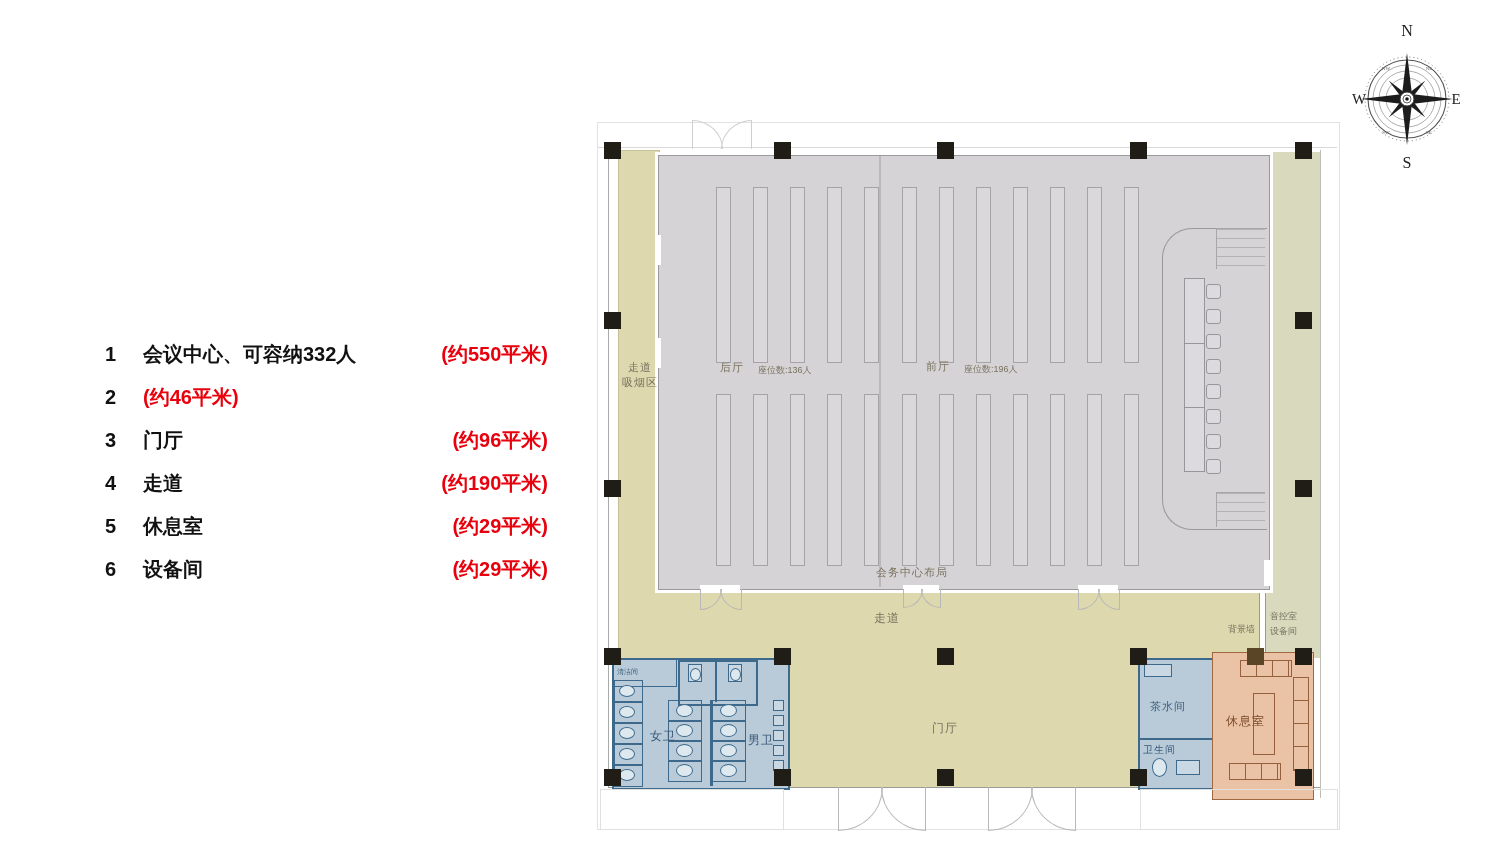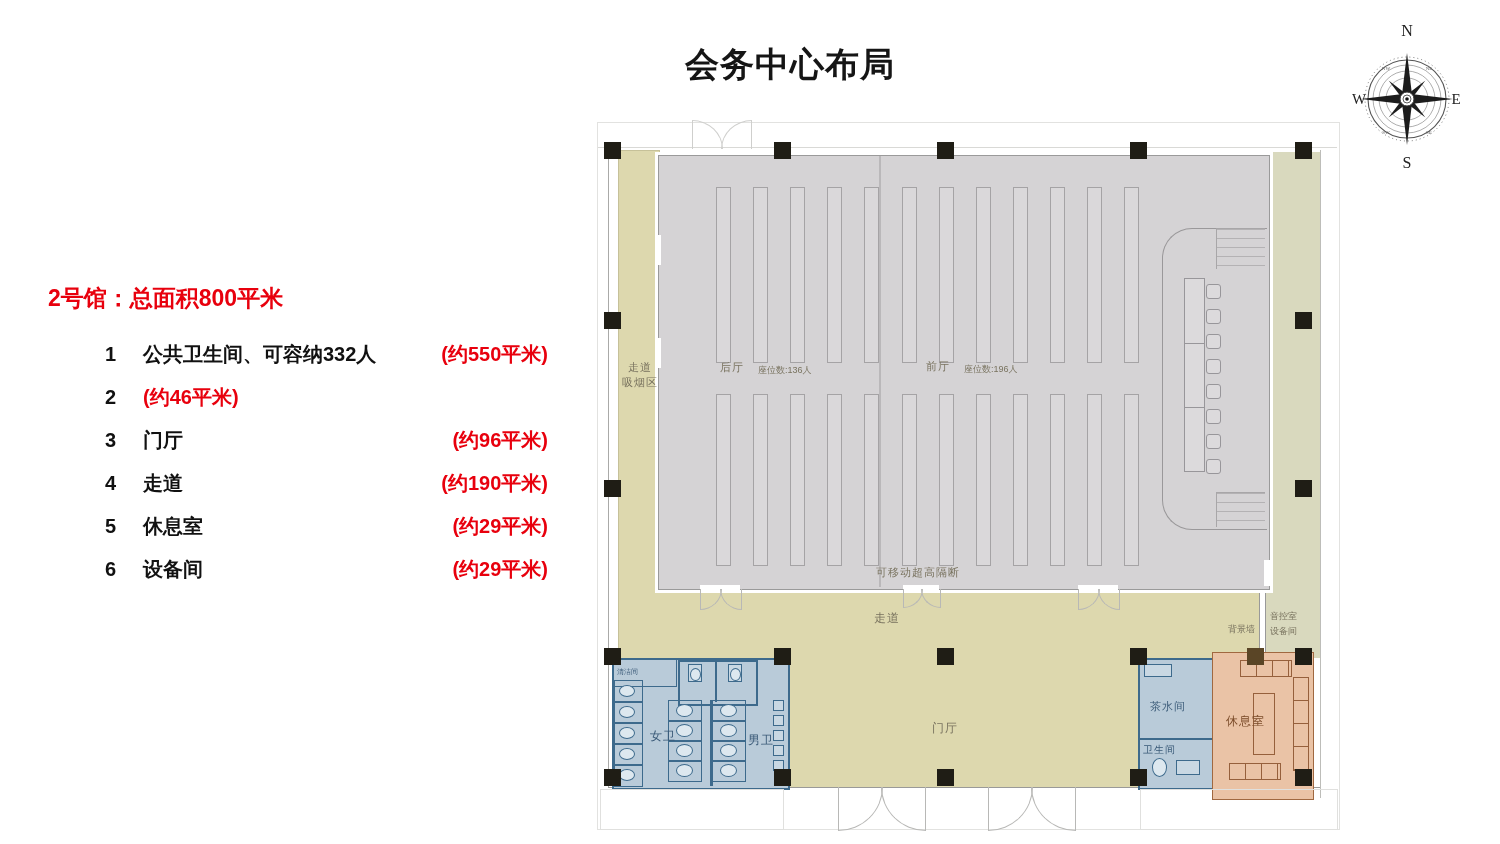--- a/index.html
+++ b/index.html
@@ -69,21 +69,20 @@
   .plabel{position:absolute;color:#79735f;white-space:nowrap;letter-spacing:1px;}
   .plabel.blue{color:#3a5a78;}
   .plabel.brown{color:#7a4a28;}
   .seats{font-size:9px;letter-spacing:0;}
 </style>
 </head>
 <body>
 
 <div class="page">
 
-  <div class="title">会务中心布局</div>
 
   <svg class="abs" style="left:1350px;top:18px;" width="115" height="152" viewBox="0 0 115 152">
     <g font-family="'Liberation Serif','DejaVu Serif',serif" fill="#222">
       <text x="57" y="18" font-size="16" text-anchor="middle" id="cmp-n">N</text>
       <text x="57" y="150" font-size="16" text-anchor="middle" id="cmp-s">S</text>
       <text x="9" y="86" font-size="15" text-anchor="middle" id="cmp-w">W</text>
       <text x="106" y="86" font-size="15" text-anchor="middle" id="cmp-e">E</text>
       <text x="36" y="52" font-size="5" fill="#666" text-anchor="middle" id="cmp-nw">NW</text>
       <text x="79" y="52" font-size="5" fill="#666" text-anchor="middle" id="cmp-ne">NE</text>
       <text x="36" y="116" font-size="5" fill="#666" text-anchor="middle" id="cmp-sw">SW</text>
@@ -102,25 +101,24 @@
         <polygon points="31,81 57,77.5 83,81 57,84.5"></polygon>
       </g>
       <polygon points="57,35 62.5,81 57,127 51.5,81"></polygon>
       <polygon points="11,81 57,75.5 103,81 57,86.5"></polygon>
     </g>
     <circle cx="57" cy="81" r="7" fill="#fff" stroke="#333" stroke-width="1"></circle>
     <circle cx="57" cy="81" r="4" fill="none" stroke="#333" stroke-width=".8"></circle>
     <circle cx="57" cy="81" r="1.8" fill="#111"></circle>
   </svg>
 
-  <div class="info-head">2号馆：总面积800平米</div>
   <div class="info-list" id="info-list">
       <div class="info-row">
         <span class="info-num">1</span>
-        <span class="info-label">公共卫生间、可容纳332人</span>
+        <span class="info-label">会议中心、可容纳332人</span>
         <span class="info-area">(约550平米)</span>
       </div>
       <div class="info-row">
         <span class="info-num">2</span>
         <span class="info-area">(约46平米)</span>
       </div>
       <div class="info-row">
         <span class="info-num">3</span>
         <span class="info-label">门厅</span>
         <span class="info-area">(约96平米)</span>
@@ -308,21 +306,21 @@
     <div class="porch" style="left:1140px;top:789px;width:196px;height:39px;"></div>
 
     <div class="plabel" style="left:622px;top:360px;width:36px;text-align:center;font-size:11px;line-height:15px;">
       <div>走道</div>
       <div>吸烟区</div>
     </div>
     <div class="plabel" style="left:720px;top:360px;font-size:11px;">后厅</div>
     <div class="plabel seats" style="left:758px;top:364px;">座位数:136人</div>
     <div class="plabel" style="left:926px;top:359px;font-size:11px;">前厅</div>
     <div class="plabel seats" style="left:964px;top:363px;">座位数:196人</div>
-    <div class="plabel" style="left:876px;top:565px;font-size:11px;">可移动超高隔断</div>
+    <div class="plabel" style="left:876px;top:565px;font-size:11px;">会务中心布局</div>
     <div class="plabel" style="left:874px;top:610px;font-size:12px;">走道</div>
     <div class="plabel" style="left:932px;top:720px;font-size:12px;">门厅</div>
     <div class="plabel blue" style="left:650px;top:728px;font-size:12px;">女卫</div>
     <div class="plabel blue" style="left:748px;top:732px;font-size:12px;">男卫</div>
     <div class="plabel blue" style="left:617px;top:667px;font-size:7px;letter-spacing:0;">清洁间</div>
     <div class="plabel blue" style="left:1150px;top:699px;font-size:11px;">茶水间</div>
     <div class="plabel blue" style="left:1143px;top:743px;font-size:10px;">卫生间</div>
     <div class="plabel brown" style="left:1226px;top:713px;font-size:12px;">休息室</div>
     <div class="plabel" style="left:1228px;top:623px;font-size:9px;letter-spacing:0;">背景墙</div>
     <div class="plabel" style="left:1270px;top:610px;font-size:9px;letter-spacing:0;">音控室</div>

